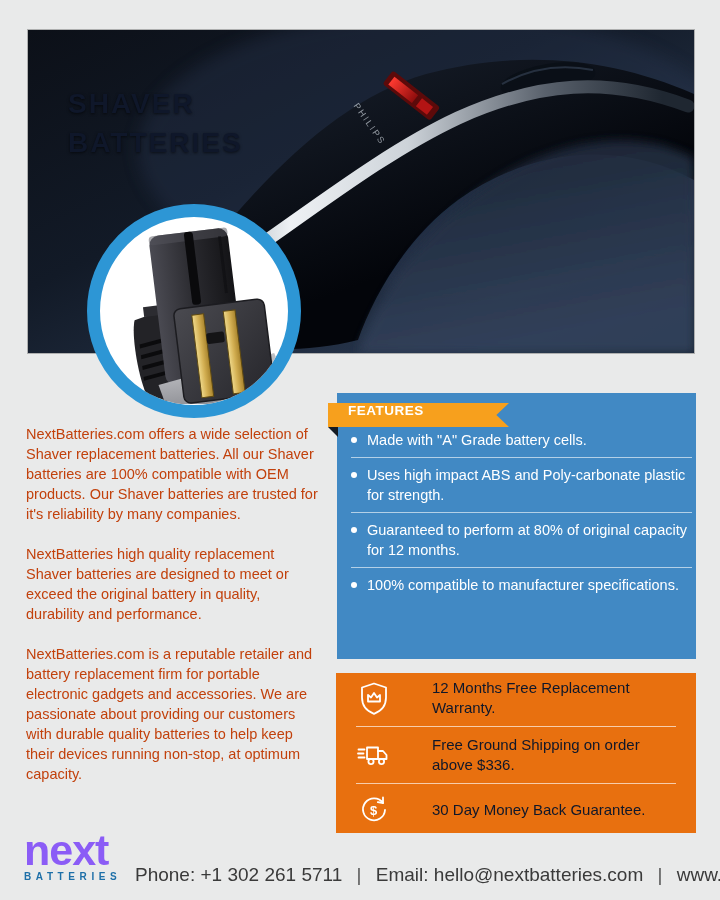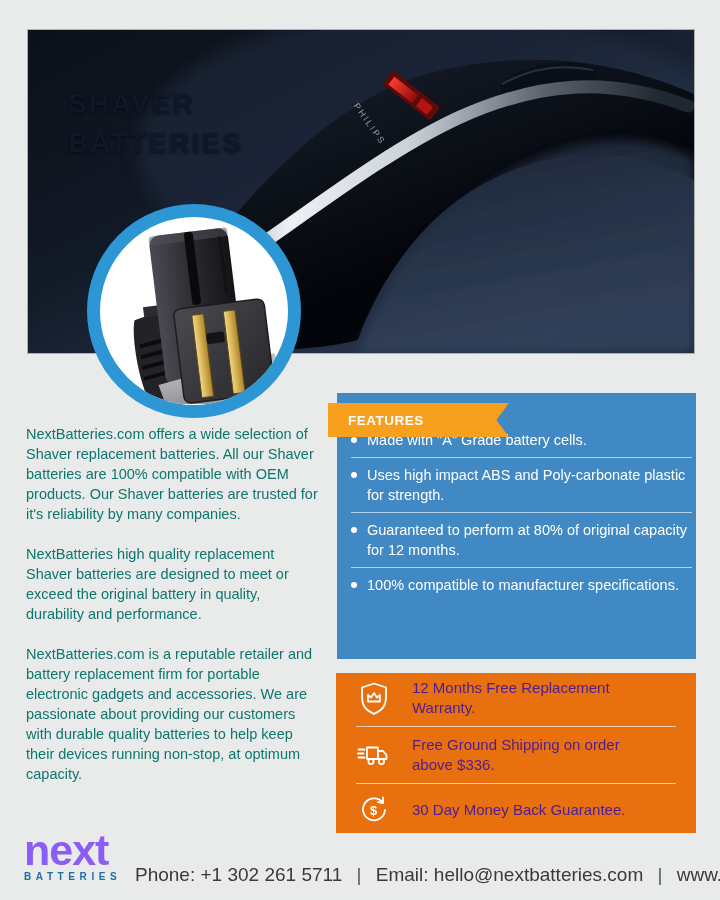--- a/index.html
+++ b/index.html
@@ -24,30 +24,30 @@
   .circle-badge {
     position:absolute; left:87px; top:204px; width:214px; height:214px;
     border-radius:50%; background:#ffffff; border:13px solid #2d96d5;
     box-sizing:border-box; z-index:5; overflow:hidden;
   }
   .circle-badge svg { position:absolute; left:1px; top:1px; width:186px; height:186px; }
 
   
   .intro {
     position:absolute; left:26px; top:424px; width:296px;
-    color:#0f766e; font-size:14.5px; line-height:20px;
+    color:#c2410c; font-size:14.5px; line-height:20px;
   }
   .intro p { margin:0 0 20px 0; }
 
   
   .ribbon {
-    position:absolute; left:328px; top:403px; width:181px; height:34px;
+    position:absolute; left:328px; top:403px; width:181px; height:24px;
     background:#f7a01d; z-index:4;
     clip-path:polygon(0 0, 100% 0, 93% 50%, 100% 100%, 0 100%);
-    display:flex; align-items:center;
+    display:flex; 
   }
   .ribbon span {
     color:#fff; font-weight:bold; font-size:13.5px; letter-spacing:.5px; padding-left:20px;
   }
   .ribbon-fold {
     position:absolute; left:328px; top:427px; width:0; height:0; z-index:3;
     border-top:10px solid #141a22; border-left:10px solid transparent;
   }
 
   
@@ -65,21 +65,21 @@
   .dot { width:6px; height:6px; border-radius:50%; background:#fff; margin-top:7px; flex:none; }
 
   
   .benefits {
     position:absolute; left:336px; top:673px; width:360px; height:160px;
     background:#e8700f; box-sizing:border-box; z-index:2;
     display:flex; flex-direction:column; justify-content:center; padding:6px 0;
   }
   .brow { display:flex; align-items:center; gap:20px; padding:8px 20px; }
   .brow svg { width:36px; height:36px; flex:none; }
-  .brow .btxt { color:#4c1d95; font-size:15px; line-height:20px; max-width:232px; }
+  .brow .btxt { color:#0f172a; font-size:15px; line-height:20px; max-width:232px;margin-left:20px; }
   .bsep { height:1px; background:rgba(255,255,255,.65); margin:0 20px; flex:none; }
 
   
   .footer-logo { position:absolute; left:24px; top:833px; }
   .logo-next {
     color:#8b5cf6; font-weight:bold; font-size:43px; line-height:34px; letter-spacing:-1px;
   }
   .logo-batt {
     color:#1d6fa8; font-weight:bold; font-size:10px; letter-spacing:4.6px; margin-top:4px;
   }

